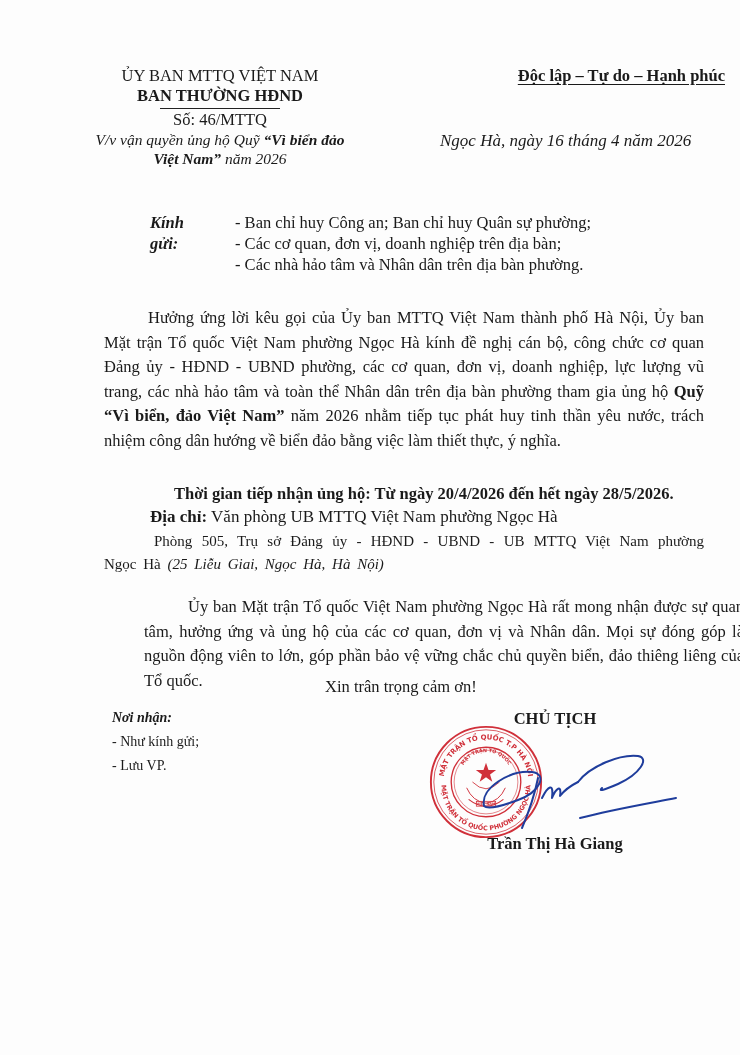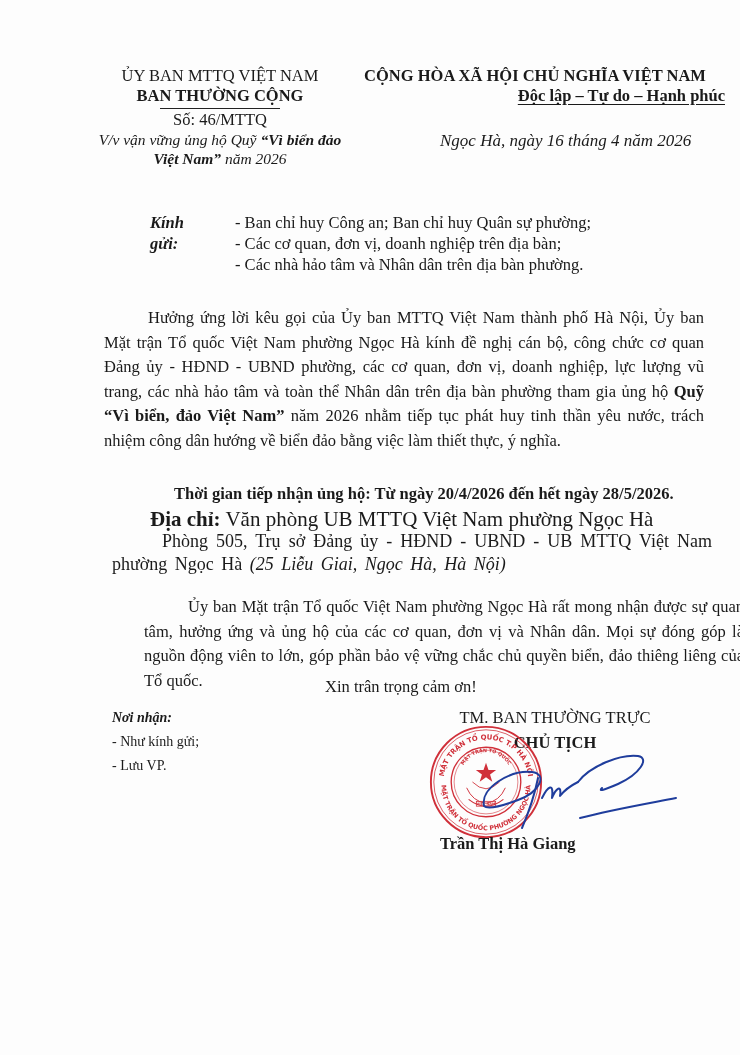--- a/index.html
+++ b/index.html
@@ -29,50 +29,49 @@
   #recipients { left: 150px; top: 212px; font-size: 16.5px; line-height: 21px; }
   #recipients .lbl { position: absolute; left: 0; top: 0; font-weight: bold; font-style: italic; }
   #recipients ul { list-style: none; margin: 0; padding: 0; position: absolute; left: 85px; top: 0; width: 420px; }
   #recipients li { white-space: nowrap; }
 
   
   .para { left: 104px; width: 600px; font-size: 16.5px; line-height: 24.5px; text-align: justify; }
   .para .indent { display: inline-block; width: 44px; }
   #p1 { top: 306px; }
   #time-line { left: 150px; top: 484px; font-size: 16.5px; font-weight: bold; margin-left: 24px; }
-  #addr-line1 { left: 150px; top: 507px; font-size: 21px; }
-  #addr-line2 { left: 112px; top: 530px; width: 600px; font-size: 18px; line-height: 23px; text-indent: 50px; text-align: justify; word-spacing: 3px; }
+  #addr-line1 { left: 150px; top: 507px; font-size: 17px; }
+  #addr-line2 { left: 104px; top: 530px; width: 600px; font-size: 15px; line-height: 23px; text-indent: 50px; text-align: justify; word-spacing: 3px; }
   #p3 { top: 595px; margin-left: 40px; }
   #thanks { left: 325px; top: 677px; font-size: 16.5px; }
 
   
   #cc { left: 112px; top: 706px; font-size: 14px; line-height: 24px; }
   #cc .lbl { font-weight: bold; font-style: italic; }
 
   
   #sign { left: 440px; top: 706px; width: 230px; text-align: center; font-size: 16.5px; line-height: 24px; }
   #sign .role { font-weight: bold; margin-top: 1px; }
-  #sign-name { left: 440px; top: 834px; width: 230px; font-size: 16.5px; font-weight: bold; }
+  #sign-name { left: 440px; top: 834px; width: 230px; text-align: center; font-size: 16.5px; font-weight: bold; }
 
   #stamp { left: 428px; top: 724px; width: 116px; height: 116px; }
   #signature { left: 470px; top: 748px; width: 210px; height: 90px; }
 </style>
 </head>
 <body>
 
 <div id="hdr-left" class="abs">
   <div>ỦY BAN MTTQ VIỆT NAM</div>
-  <div class="b">BAN THƯỜNG CỘNG</div>
+  <div class="b">BAN THƯỜNG HĐND</div>
   <div class="rule"></div>
   <div>Số: 46/MTTQ</div>
-  <div class="ref"><span>V/v vận vững ủng hộ Quỹ </span><span class="b">“Vì biển đảo Việt Nam”</span><span> năm 2026</span></div>
+  <div class="ref"><span>V/v vận quyền ủng hộ Quỹ </span><span class="b">“Vì biển đảo Việt Nam”</span><span> năm 2026</span></div>
 </div>
 
 <div id="hdr-right" class="abs">
-  <div class="b">CỘNG HÒA XÃ HỘI CHỦ NGHĨA VIỆT NAM</div>
   <div class="b motto">Độc lập – Tự do – Hạnh phúc</div>
 </div>
 <div id="place-date" class="abs">Ngọc Hà, ngày 16  tháng 4 năm 2026</div>
 
 <div id="recipients" class="abs">
   <span class="lbl">Kính gửi:</span>
   <ul>
     <li>-  Ban chỉ huy Công an; Ban chỉ huy Quân sự phường;</li>
     <li>-  Các cơ quan, đơn vị, doanh nghiệp trên địa bàn;</li>
     <li>- Các nhà hảo tâm và Nhân dân trên địa bàn phường.</li>
@@ -89,21 +88,20 @@
 
 <div id="thanks" class="abs">Xin trân trọng cảm ơn!</div>
 
 <div id="cc" class="abs">
   <div class="lbl">Nơi nhận:</div>
   <div>- Như kính gửi;</div>
   <div>- Lưu VP.</div>
 </div>
 
 <div id="sign" class="abs">
-  <div>TM. BAN THƯỜNG TRỰC</div>
   <div class="role">CHỦ TỊCH</div>
 </div>
 
 <svg id="stamp" class="abs" viewBox="0 0 120 120">
   <defs>
     <path id="arcTop" d="M 16 60 A 44 44 0 0 1 104 60"></path>
     <path id="arcBot" d="M 14 64 A 46 46 0 0 0 106 64"></path>
     <path id="arcInner" d="M 33 56 A 27 27 0 0 1 87 56"></path>
   </defs>
   <g fill="none" stroke="#d0303a">

